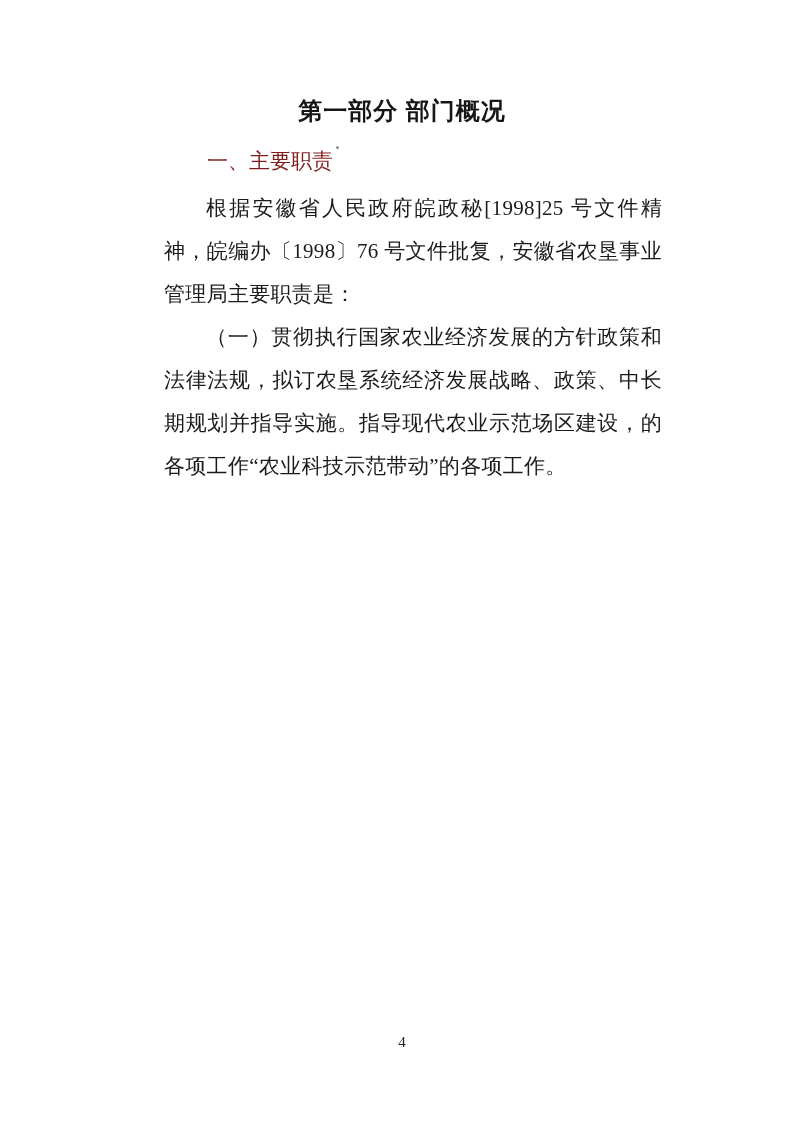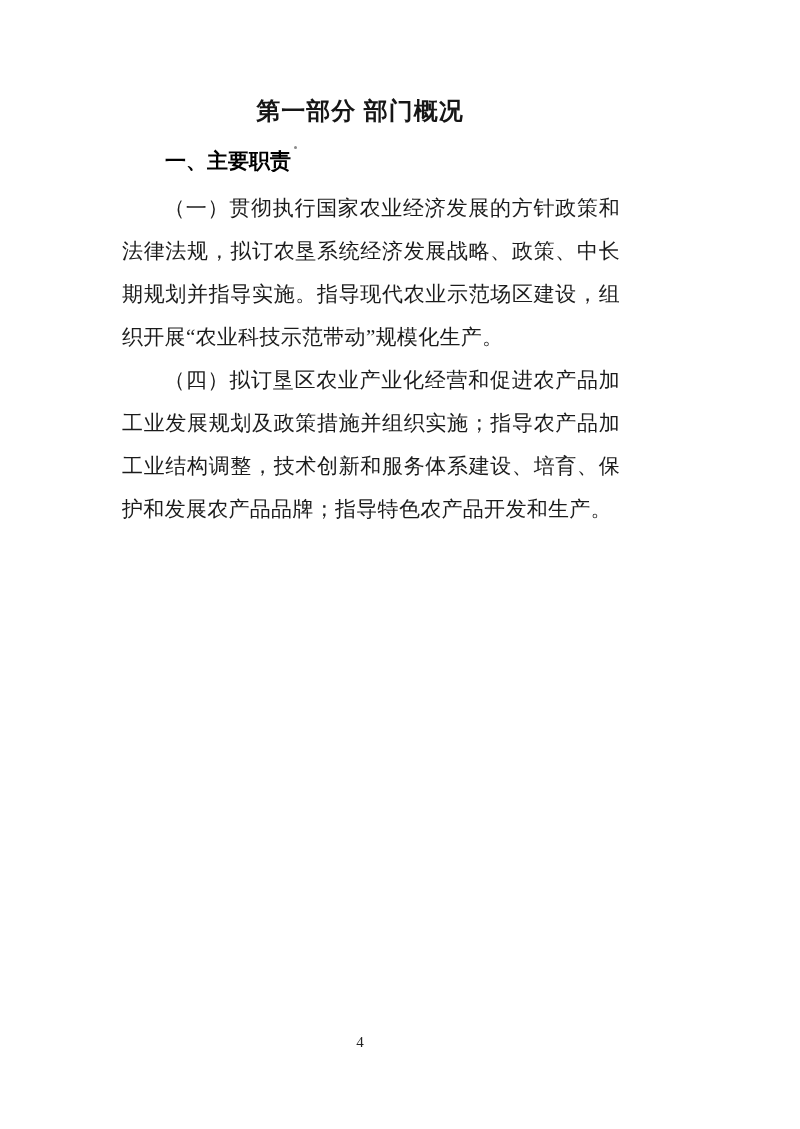--- a/index.html
+++ b/index.html
@@ -7,39 +7,40 @@
     padding: 0;
     background: #ffffff;
   }
   .page {
     position: relative;
     width: 720px;
     height: 1129px;
     background: #ffffff;
     overflow: hidden;
     color: #1b1b1b;
+    margin-left: 42px;
   }
   .title {
     margin: 0;
     padding-top: 96px;
     text-align: center;
     font-family: "Liberation Sans", sans-serif;
     font-weight: 700;
     font-size: 24px;
     line-height: 30px;
     letter-spacing: 1px;
     color: #161616;
   }
   .heading {
     margin: 22px 100px 0 165px;
     font-family: "Liberation Sans", sans-serif;
-    font-weight: 700;
+    font-weight: 400;
     font-size: 21px;
     line-height: 26px;
-    color: #000000;
+    color: #7f1d1d;
   }
   .content {
     margin: 13px 100px 0 122px;
   }
   .content p {
     margin: 0;
     text-indent: 2em;
     text-align: justify;
     text-justify: inter-character;
     font-family: "Liberation Serif", serif;
@@ -74,19 +75,19 @@
 
 <div class="page">
 
   <h1 class="title">第一部分 部门概况</h1>
 
   <span class="speck"></span>
 
   <h2 class="heading">一、主要职责</h2>
 
   <div class="content">
-    <p>（一）贯彻执行国家农业经济发展的方针政策和法律法规，拟订农垦系统经济发展战略、政策、中长期规划并指导实施。指导现代农业示范场区建设，组织开展“农业科技示范带动”规模化生产。</p>
-    <p>（四）拟订垦区农业产业化经营和促进农产品加工业发展规划及政策措施并组织实施；指导农产品加工业结构调整，技术创新和服务体系建设、培育、保护和发展农产品品牌；指导特色农产品开发和生产。</p>
+    <p>根据安徽省人民政府皖政秘[1998]25 号文件精神，皖编办〔1998〕76 号文件批复，安徽省农垦事业管理局主要职责是：</p>
+    <p>（一）贯彻执行国家农业经济发展的方针政策和法律法规，拟订农垦系统经济发展战略、政策、中长期规划并指导实施。指导现代农业示范场区建设，的各项工作“农业科技示范带动”的各项工作。</p>
   </div>
 
   <div class="page-number">4</div>
 
 </div>
 
 </body></html>

